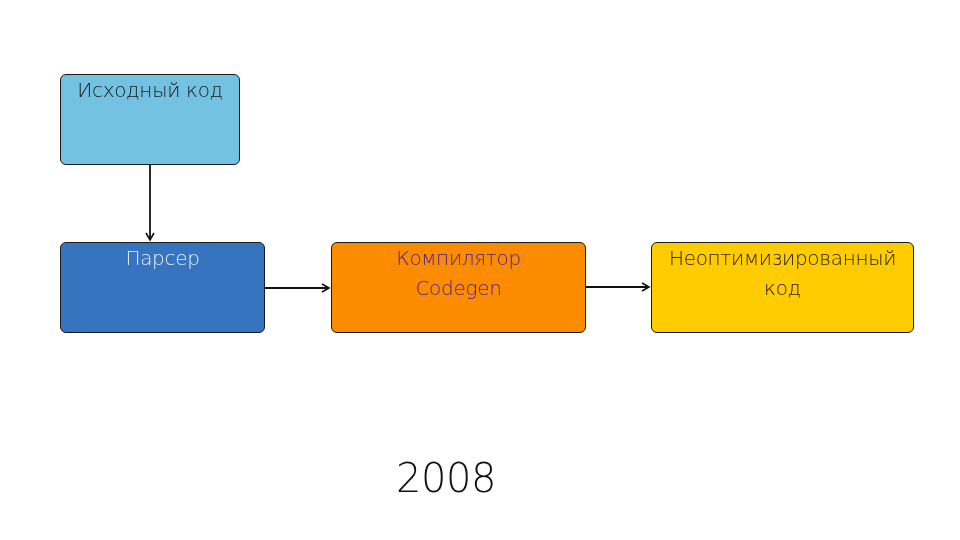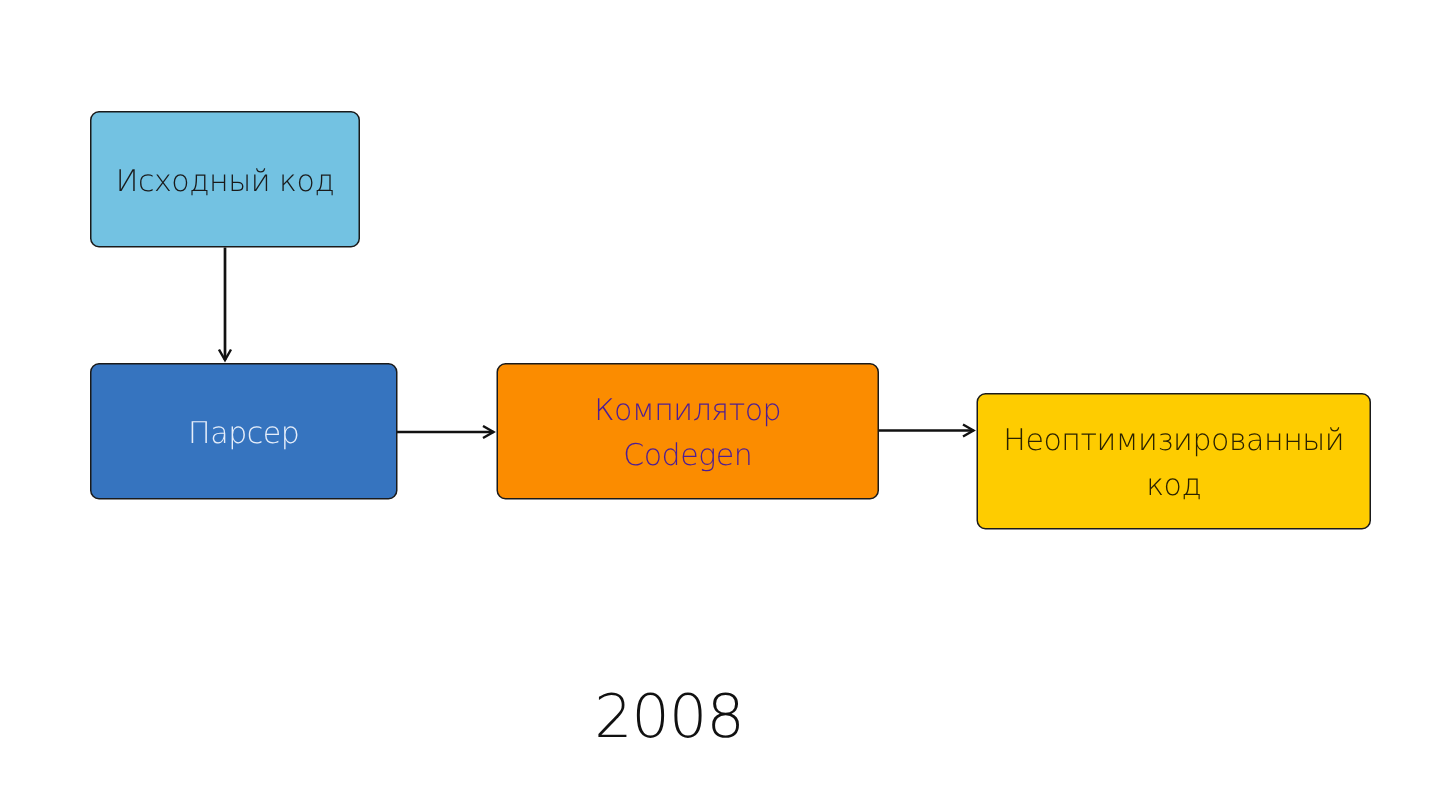--- a/index.html
+++ b/index.html
@@ -3,27 +3,27 @@
 <meta charset="utf-8">
 <style>
   html, body { margin: 0; padding: 0; }
   body {
     width: 960px; height: 540px; background: #ffffff; position: relative; overflow: hidden;
     font-family: "DejaVu Sans", "Liberation Sans", sans-serif;
   }
   .node {
     position: absolute; box-sizing: border-box;
     border: 1.5px solid #1a1a1a; border-radius: 6px;
-    display: flex; align-items: center; justify-content: center; text-align: center;
+    display: flex; align-items: flex-start; justify-content: center; text-align: center;
     font-size: 20px; line-height: 30px; font-weight: 300; letter-spacing: -0.3px;
   }
   #n-source { left: 60px; top: 74px; width: 180px; height: 91px; background: #73c2e2; color: #1a1a1a; }
   #n-parser { left: 60px; top: 242px; width: 205px; height: 91px; background: #3674bf; color: #e6eefa; }
   #n-compiler { left: 331px; top: 242px; width: 255px; height: 91px; background: #fb8c00; color: #4c1d95; }
-  #n-output { left: 651px; top: 242px; width: 263px; height: 91px; background: #fecc00; color: #2a2200; margin-top: 20px; }
+  #n-output { left: 651px; top: 242px; width: 263px; height: 91px; background: #fecc00; color: #2a2200; }
   .label { white-space: pre-line; }
   svg.edges { position: absolute; left: 0; top: 0; }
   .year {
     position: absolute; left: 0; width: 892px; top: 455px; text-align: center;
     font-size: 40px; font-weight: 300; color: #111111; letter-spacing: -0.5px;
   }
 </style>
 </head>
 <body>
 

